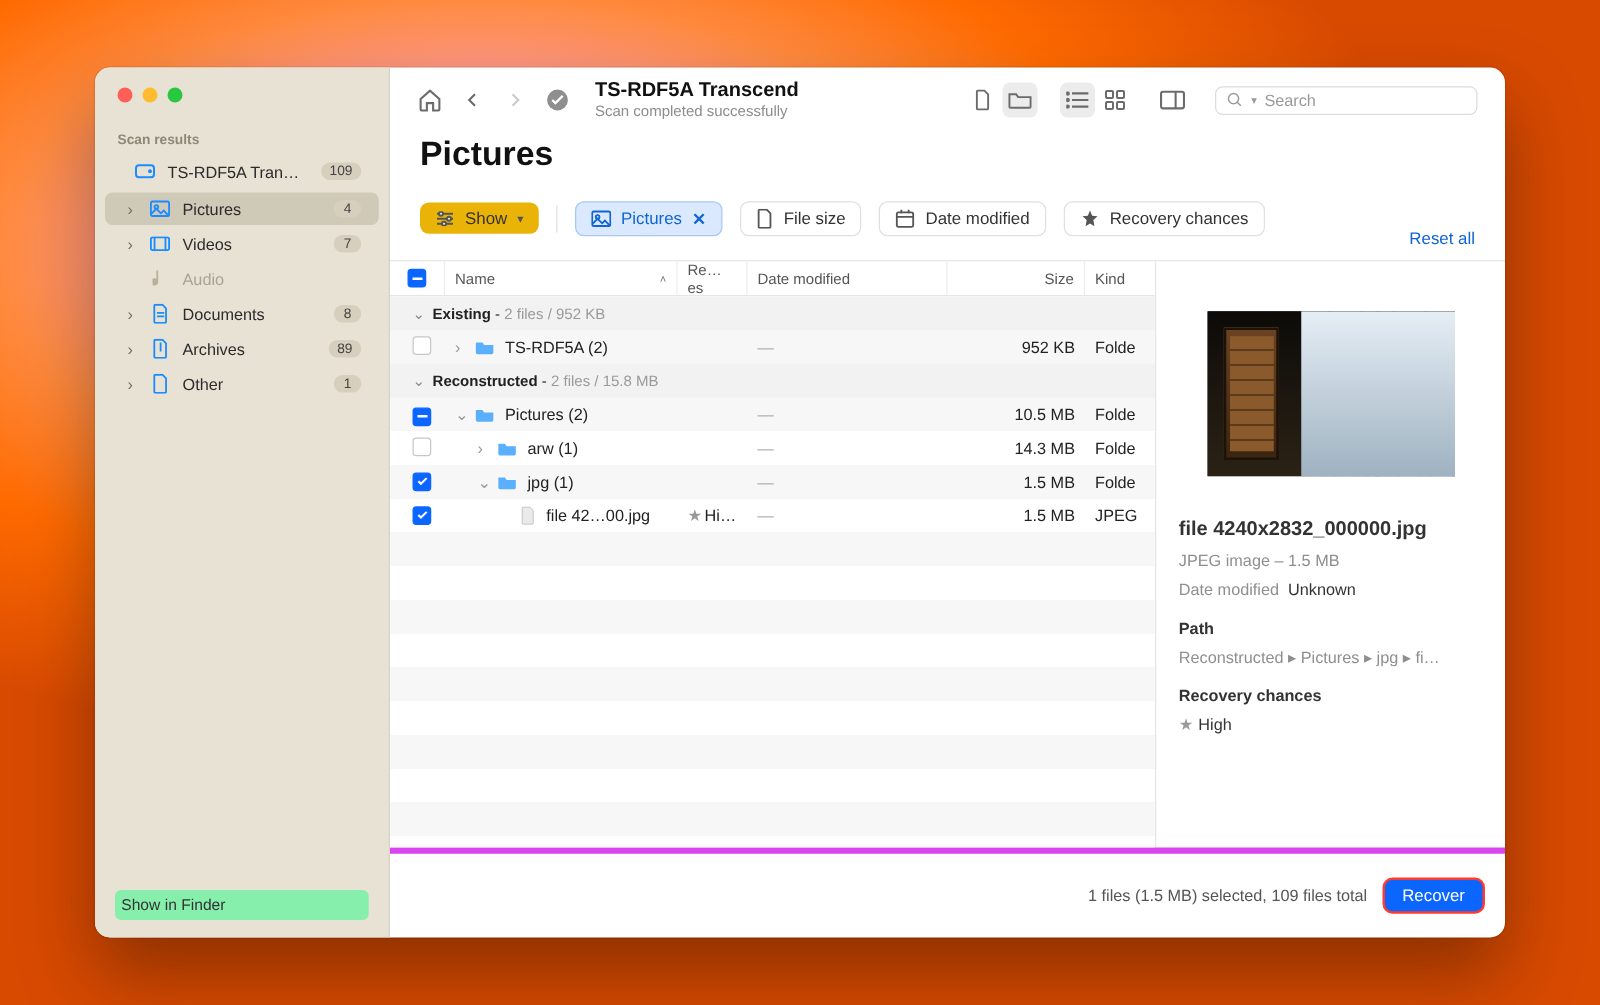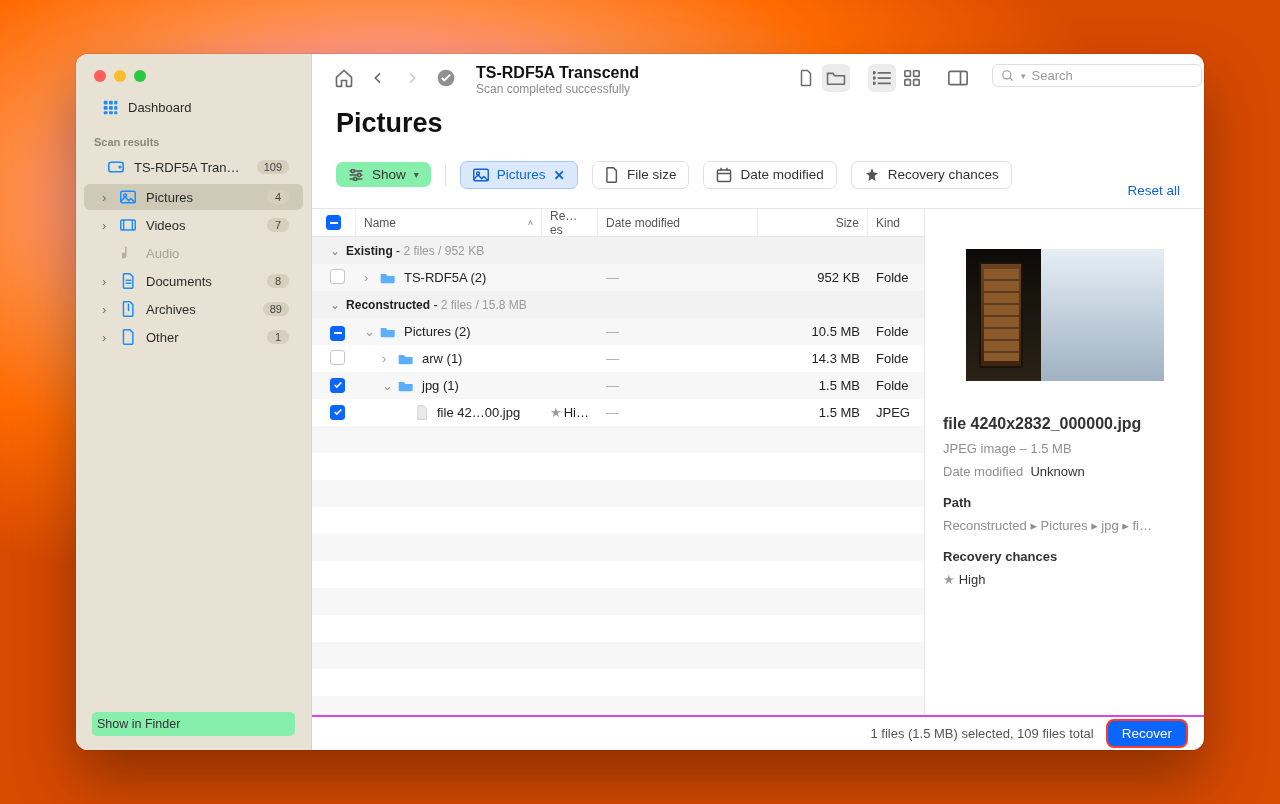--- a/index.html
+++ b/index.html
@@ -31,35 +31,35 @@
   .sb-h { font-size:11px; color:#8c8876; padding:14px 16px 4px 18px; font-weight:600;}
   .sb-item.sel { background:#cfc9b7; }
   .sb-item.drive{ margin-left:14px; }
   .sb-item.disabled{ color:#a9a393; }
   .sb-spacer{flex:1;}
   .sb-btn{ margin:0 16px 14px; background:#86efac; border-radius:5px; font-size:12.5px; text-align:left; padding:5px 5px; color:#333;}
   .sb-ic{ width:16px; height:16px; flex:none; display:inline-flex; align-items:center; justify-content:center;}
   .chev{width:10px; color:#76715f; margin-right:-2px;}
   
   .main{ flex:1; display:flex; flex-direction:column; }
-  .toolbar{ display:flex; align-items:flex-start; gap:6px; padding:10px 2px 8px 18px; }
+  .toolbar{ display:flex; align-items:center; gap:6px; padding:10px 22px 8px 18px; }
   .tb-ic{ width:28px; height:28px; display:flex; align-items:center; justify-content:center; color:#6b6b6b; border-radius:6px;}
   .tb-ic.dis{opacity:.35;}
   .tb-title{ margin-left:10px; flex:none;}
   .tb-title h1{ font-size:16px; font-weight:700; color:#111;}
   .tb-title .sub{font-size:12px; color:#8c8c8c;}
   .tb-flex{flex:1;}
   .tb-group{display:flex; gap:2px; margin-right:12px;}
   .tb-group .tb-ic.on{ background:#ececec;}
   .search{ display:flex; align-items:center; gap:6px; border:1px solid #ddd; border-radius:6px; padding:3px 8px; font-size:13px; color:#999; width:210px;}
   .heading{ padding:4px 24px 10px;}
   .heading h2{font-size:27px; font-weight:800; color:#111;}
   .heading .s{font-size:18px; font-weight:700; color:#8b8b8b;}
   .filters{ display:flex; align-items:center; gap:14px; padding:2px 24px 10px;}
-  .pill{ display:flex; align-items:center; gap:8px; background:#86efac; border-radius:7px; padding:5px 12px; font-size:13.5px; color:#333;}
+  .pill{ display:flex; align-items:center; gap:8px; background:#eab308; border-radius:7px; padding:5px 12px; font-size:13.5px; color:#333;}
   .pill.blue{ background:#dbe9ff; color:#1064d4; border:1px solid #a7c8f7;}
   .pill.ghost{ background:#fff; border:1px solid #e0e0e0;}
   .pill .x{color:#1064d4; font-weight:700;}
   .reset{ margin-left:auto; color:#1064d4; font-size:13.5px;margin-top:32px;}
   
   .table{ flex:1; display:flex; border-top:1px solid #e6e6e6;}
   .grid{ flex:1; display:flex; flex-direction:column; overflow:hidden; position:relative;}
   .thead{ display:flex; align-items:center; font-size:12px; color:#555; border-bottom:1px solid #e6e6e6; height:28px;}
   .thead>div{ padding:0 8px; border-right:1px solid #eee; height:100%; display:flex; align-items:center;}
   .col-cb{width:44px; justify-content:center; padding-left:18px;}
@@ -102,55 +102,39 @@
     background:linear-gradient(#6a4322,#3a2410);
     box-shadow:inset 0 0 0 2px #1c1208;}
   .cabinet::before{content:"";position:absolute;inset:6% 10%;
     background:repeating-linear-gradient(#8a5a2d 0 10px,#5c3a1c 10px 12px);}
   .details h3{font-size:16px;font-weight:700;}
   .details .muted{color:#8f8f8f;}
   .details h4{font-size:13px;font-weight:700;margin-top:8px;}
   .path{color:#8f8f8f; white-space:nowrap; overflow:hidden; text-overflow:ellipsis; max-width:250px;}
   .star2{color:#9a9a9a;margin-right:4px;}
   
-  .footer{ display:flex; align-items:center; gap:14px; padding:4px 18px; border-top:2px solid #d946ef;}
+  .footer{ display:flex; align-items:center; gap:14px; padding:21px 18px; border-top:5px solid #d946ef;}
   .footer .status{margin-left:auto; font-size:13px; color:#555;}
   .recover{ background:#0a66ff; color:#fff; border-radius:6px; padding:5px 14px; font-size:13.5px; box-shadow:0 0 0 2px #ff3b30, 0 1px 0 rgba(0,0,0,.1);}
   svg{display:block;}
   .ellip{white-space:nowrap;overflow:hidden;text-overflow:ellipsis;}
 </style>
 </head>
 <body>
 
 <div class="desktop">
 <div class="window">
 
   <aside class="sidebar">
     <div class="traffic">
       <span class="tl red"></span>
       <span class="tl yel"></span>
       <span class="tl grn"></span>
     </div>
 
-    <div class="sb-item">
-      <span class="sb-ic">
-        <svg width="15" height="15" viewBox="0 0 20 20" fill="#1a8cff">
-              <rect x="1" y="1" width="5" height="5" rx="1"></rect>
-              <rect x="8" y="1" width="5" height="5" rx="1"></rect>
-              <rect x="15" y="1" width="4" height="5" rx="1"></rect>
-              <rect x="1" y="8" width="5" height="5" rx="1"></rect>
-              <rect x="8" y="8" width="5" height="5" rx="1"></rect>
-              <rect x="15" y="8" width="4" height="5" rx="1"></rect>
-              <rect x="1" y="15" width="5" height="4" rx="1"></rect>
-              <rect x="8" y="15" width="5" height="4" rx="1"></rect>
-              <rect x="15" y="15" width="4" height="4" rx="1"></rect>
-            </svg>
-      </span>
-      <span>Dashboard</span>
-    </div>
 
     <div class="sb-h">Scan results</div>
 
     <div class="sb-item drive">
       <span class="sb-ic">
         <svg width="16" height="12" viewBox="0 0 20 14" fill="none" stroke="#1a8cff" stroke-width="2">
               <rect x="1" y="1" width="18" height="12" rx="3"></rect>
               <circle cx="15" cy="7" r="1" fill="#1a8cff"></circle>
             </svg>
       </span>

